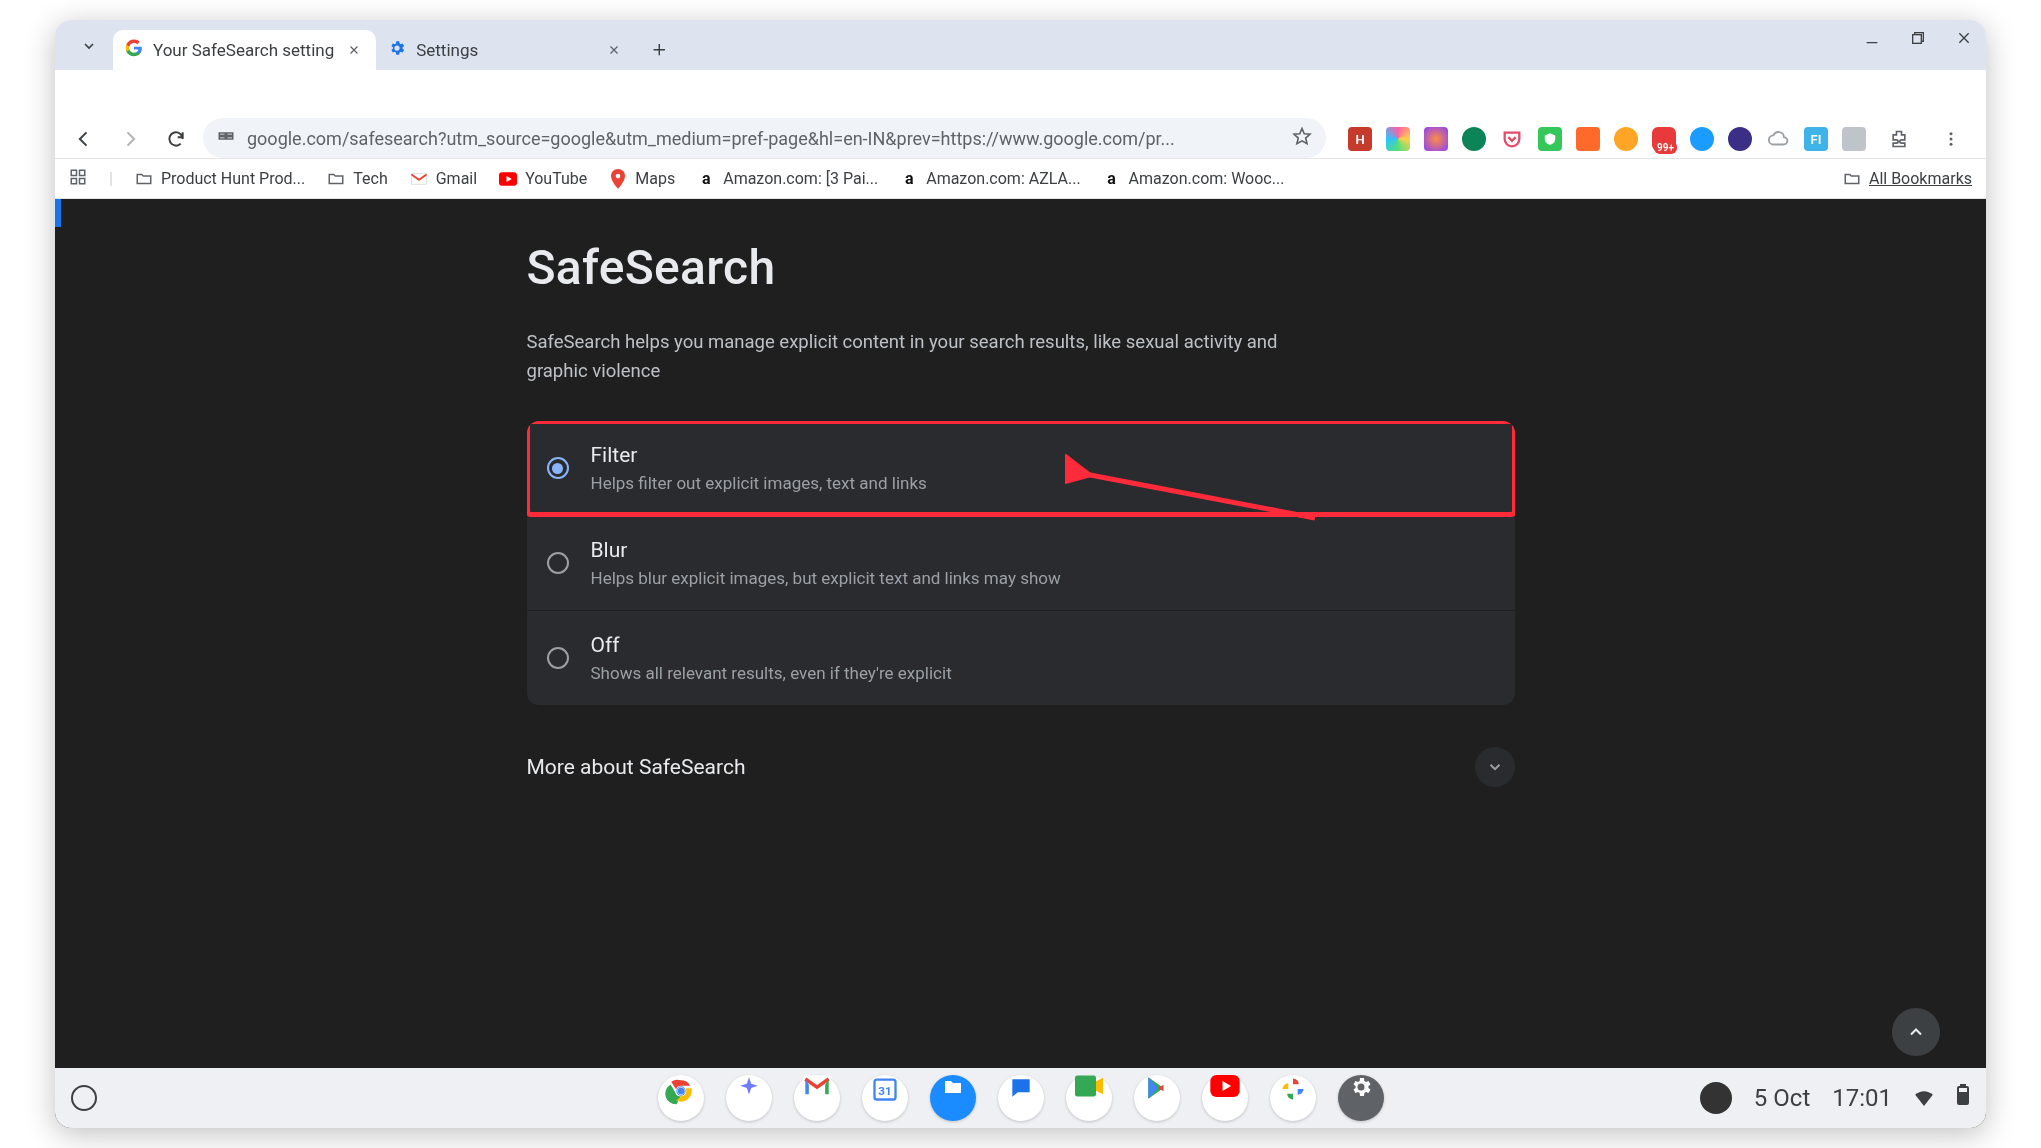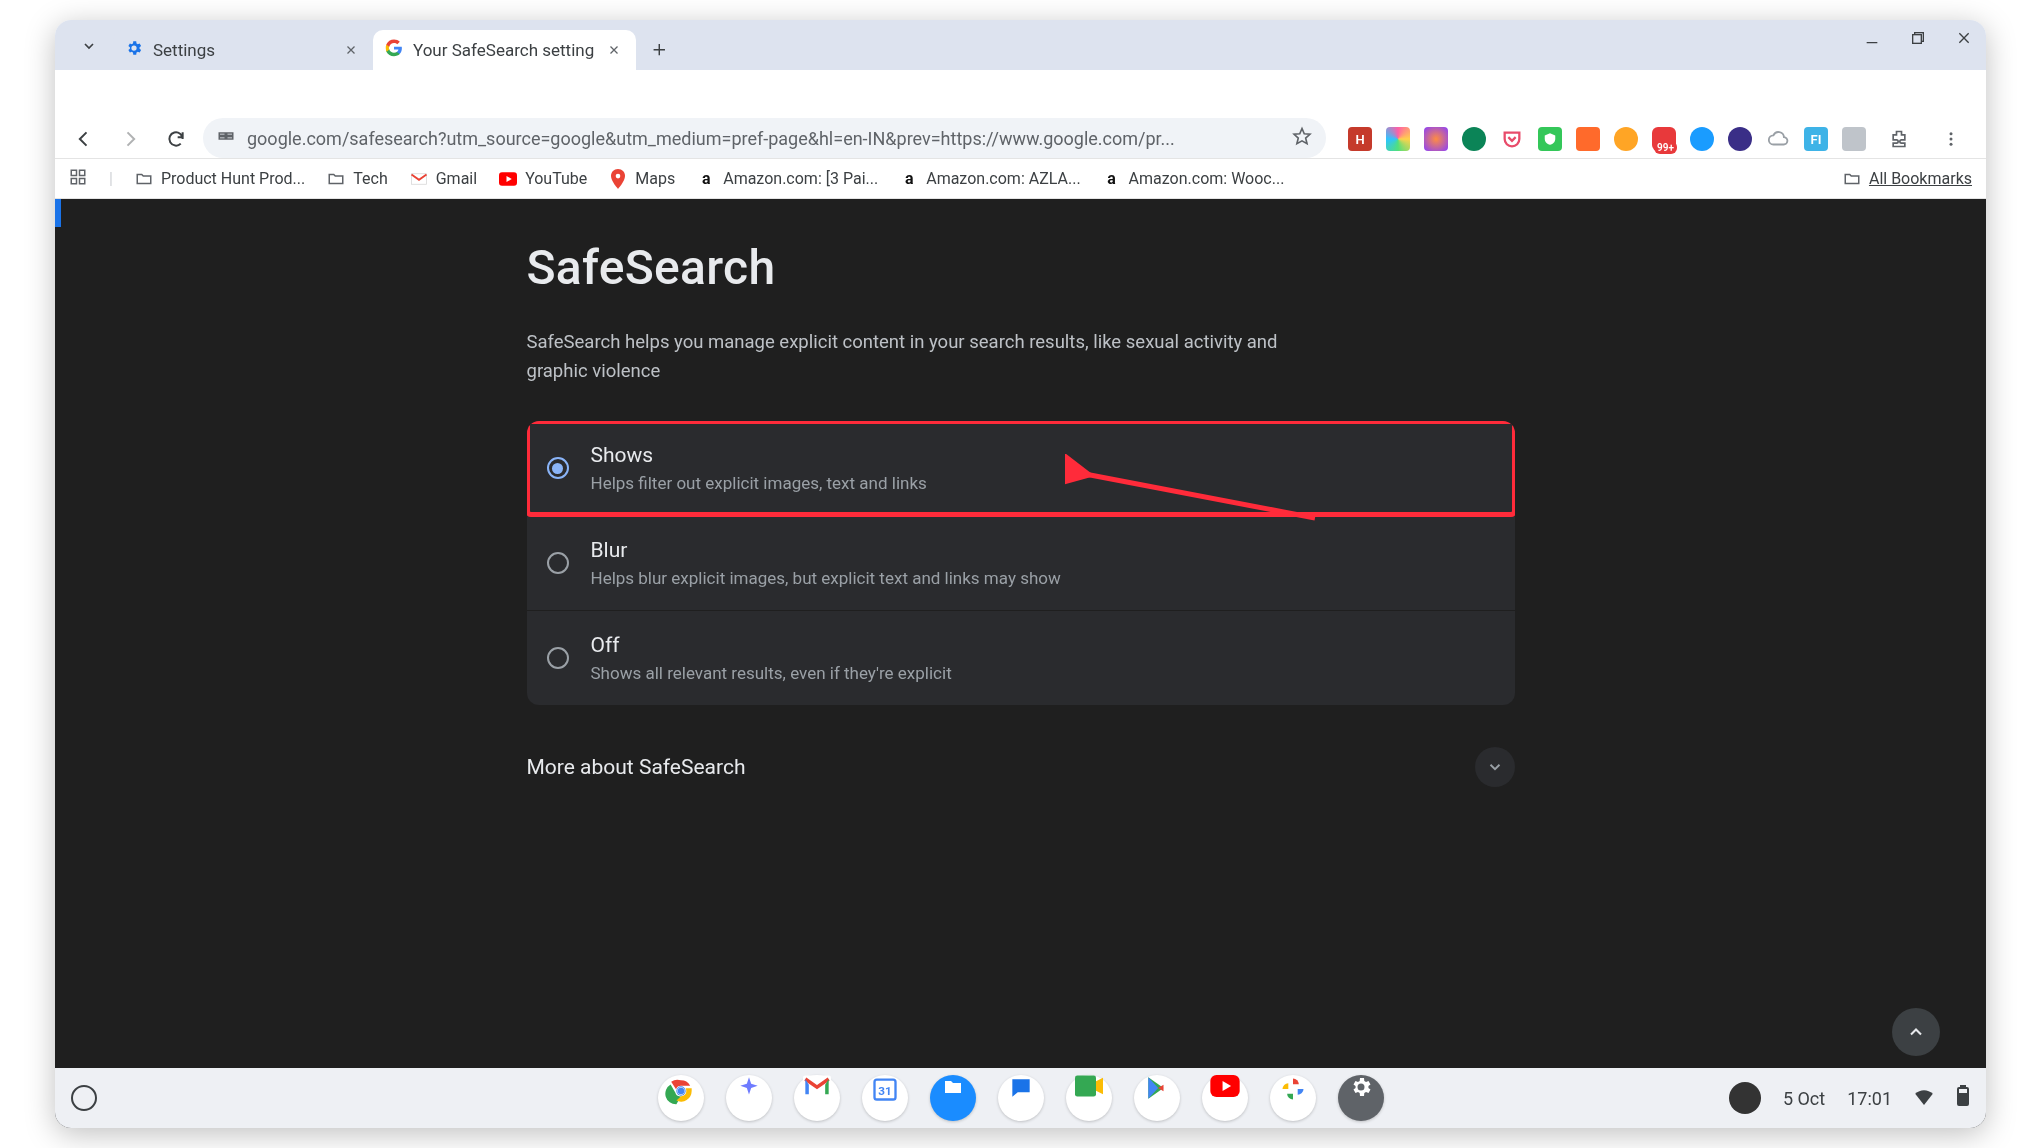--- a/index.html
+++ b/index.html
@@ -50,60 +50,60 @@
   .more { margin-top:42px; display:flex; align-items:center; justify-content:space-between; font-size:21px; }
   .exp { width:40px; height:40px; border-radius:50%; background:#2a2b2e; display:flex; align-items:center; justify-content:center; color:#9aa0a6; }
   .scrolltop { position:absolute; right:46px; bottom:72px; width:48px; height:48px; border-radius:50%; background:#3c4043; display:flex; align-items:center; justify-content:center; color:#e8eaed; }
   .feedback { position:absolute; left:30px; bottom:18px; display:flex; align-items:center; gap:12px; color:#9aa0a6; font-size:17px; }
 
   
   .shelf { position:absolute; left:55px; right:55px; bottom:20px; height:60px; background:#eef0f4; border-radius:0 0 16px 16px; display:flex; align-items:center; padding:0 16px; }
   .shelf .launcher { width:26px; height:26px; border:2.5px solid #3c4043; border-radius:50%; }
   .dock { position:absolute; left:50%; transform:translateX(-50%); display:flex; gap:22px; }
   .dicon { width:46px; height:46px; border-radius:50%; background:#fff; display:flex; align-items:flex-start; justify-content:center; box-shadow:0 1px 3px rgba(0,0,0,.2); }
-  .tray { margin-left:auto; display:flex; align-items:center; gap:22px; color:#3c4043; font-size:18px; }
+  .tray { margin-left:auto; display:flex; align-items:center; gap:22px; color:#3c4043; font-size:24px; }
   .avatar { width:32px; height:32px; border-radius:50%; background:#333; }
 
   
   .arrow { position:absolute; pointer-events:none; }
 </style>
 </head>
 <body>
 
 <div class="frame">
 
   <div class="tabstrip">
     <div class="tab-menu">
       <svg width="16" height="16" viewBox="0 0 24 24" fill="none" stroke="#3c4043" stroke-width="2.5">
           <path d="M6 9l6 6 6-6"></path>
         </svg>
-    </div>
-    <div class="tab">
-      <span>
-        <svg width="18" height="18" viewBox="0 0 24 24" fill="#1a73e8">
-            <path d="M19.4 13a7.5 7.5 0 000-2l2.1-1.6-2-3.5-2.5 1a7.6 7.6 0 00-1.7-1L15 3h-4l-.3 2.9a7.6 7.6 0 00-1.7 1l-2.5-1-2 3.5L6.6 11a7.5 7.5 0 000 2l-2.1 1.6 2 3.5 2.5-1c.5.4 1.1.8 1.7 1L11 21h4l.3-2.9c.6-.2 1.2-.6 1.7-1l2.5 1 2-3.5L19.4 13zM12 15.5A3.5 3.5 0 1115.5 12 3.5 3.5 0 0112 15.5z"></path>
-          </svg>
-      </span>
-      <span>Settings</span>
-      <span class="close">
-        <svg width="12" height="12" viewBox="0 0 24 24" stroke="#5f6368" stroke-width="2.5">
-            <path d="M5 5l14 14M19 5L5 19"></path>
-          </svg>
-      </span>
     </div>
     <div class="tab active">
       <span>
         <svg width="18" height="18" viewBox="0 0 48 48">
             <path fill="#4285F4" d="M45 24.5c0-1.6-.1-2.8-.4-4H24v7.3h11.8c-.5 2.8-2.2 5.2-4.7 6.8v5.6h7.6C43 36 45 30.8 45 24.5z"></path>
             <path fill="#34A853" d="M24 46c6.3 0 11.6-2.1 15.4-5.7l-7.6-5.6c-2.1 1.4-4.8 2.2-7.8 2.2-6 0-11-4-12.8-9.5H3.4v5.8C7.2 41 14.9 46 24 46z"></path>
             <path fill="#FBBC05" d="M11.2 27.4A14 14 0 0110.4 24c0-1.2.3-2.3.8-3.4v-5.8H3.4A22 22 0 002 24c0 3.5.8 6.9 2.4 9.8l7.8-6.4z"></path>
             <path fill="#EA4335" d="M24 10.5c3.4 0 6.5 1.2 8.9 3.5l6.6-6.6C35.6 3.6 30.3 1.5 24 1.5 14.9 1.5 7.2 6.5 3.4 14.8l7.8 5.8C13 14.5 18 10.5 24 10.5z"></path>
           </svg>
       </span>
       <span>Your SafeSearch setting</span>
+      <span class="close">
+        <svg width="12" height="12" viewBox="0 0 24 24" stroke="#5f6368" stroke-width="2.5">
+            <path d="M5 5l14 14M19 5L5 19"></path>
+          </svg>
+      </span>
+    </div>
+    <div class="tab">
+      <span>
+        <svg width="18" height="18" viewBox="0 0 24 24" fill="#1a73e8">
+            <path d="M19.4 13a7.5 7.5 0 000-2l2.1-1.6-2-3.5-2.5 1a7.6 7.6 0 00-1.7-1L15 3h-4l-.3 2.9a7.6 7.6 0 00-1.7 1l-2.5-1-2 3.5L6.6 11a7.5 7.5 0 000 2l-2.1 1.6 2 3.5 2.5-1c.5.4 1.1.8 1.7 1L11 21h4l.3-2.9c.6-.2 1.2-.6 1.7-1l2.5 1 2-3.5L19.4 13zM12 15.5A3.5 3.5 0 1115.5 12 3.5 3.5 0 0112 15.5z"></path>
+          </svg>
+      </span>
+      <span>Settings</span>
       <span class="close">
         <svg width="12" height="12" viewBox="0 0 24 24" stroke="#5f6368" stroke-width="2.5">
             <path d="M5 5l14 14M19 5L5 19"></path>
           </svg>
       </span>
     </div>
     <div class="newtab">＋</div>
     <div class="winctl">
       <span>
           <svg width="16" height="16" viewBox="0 0 24 24" stroke="#3c4043" stroke-width="2">
@@ -273,21 +273,21 @@
   <div class="page">
     <div class="sel-edge"></div>
     <div class="container">
       <h1>SafeSearch</h1>
       <p class="desc">SafeSearch helps you manage explicit content in your search results, like sexual activity and graphic violence</p>
 
       <div class="opts">
         <div class="opt hl">
           <div class="radio sel"></div>
           <div class="opt-body">
-            <div class="opt-title">Shows</div>
+            <div class="opt-title">Filter</div>
             <div class="opt-sub">Helps filter out explicit images, text and links</div>
           </div>
         </div>
         <div class="opt">
           <div class="radio"></div>
           <div class="opt-body">
             <div class="opt-title">Blur</div>
             <div class="opt-sub">Helps blur explicit images, but explicit text and links may show</div>
           </div>
         </div>

